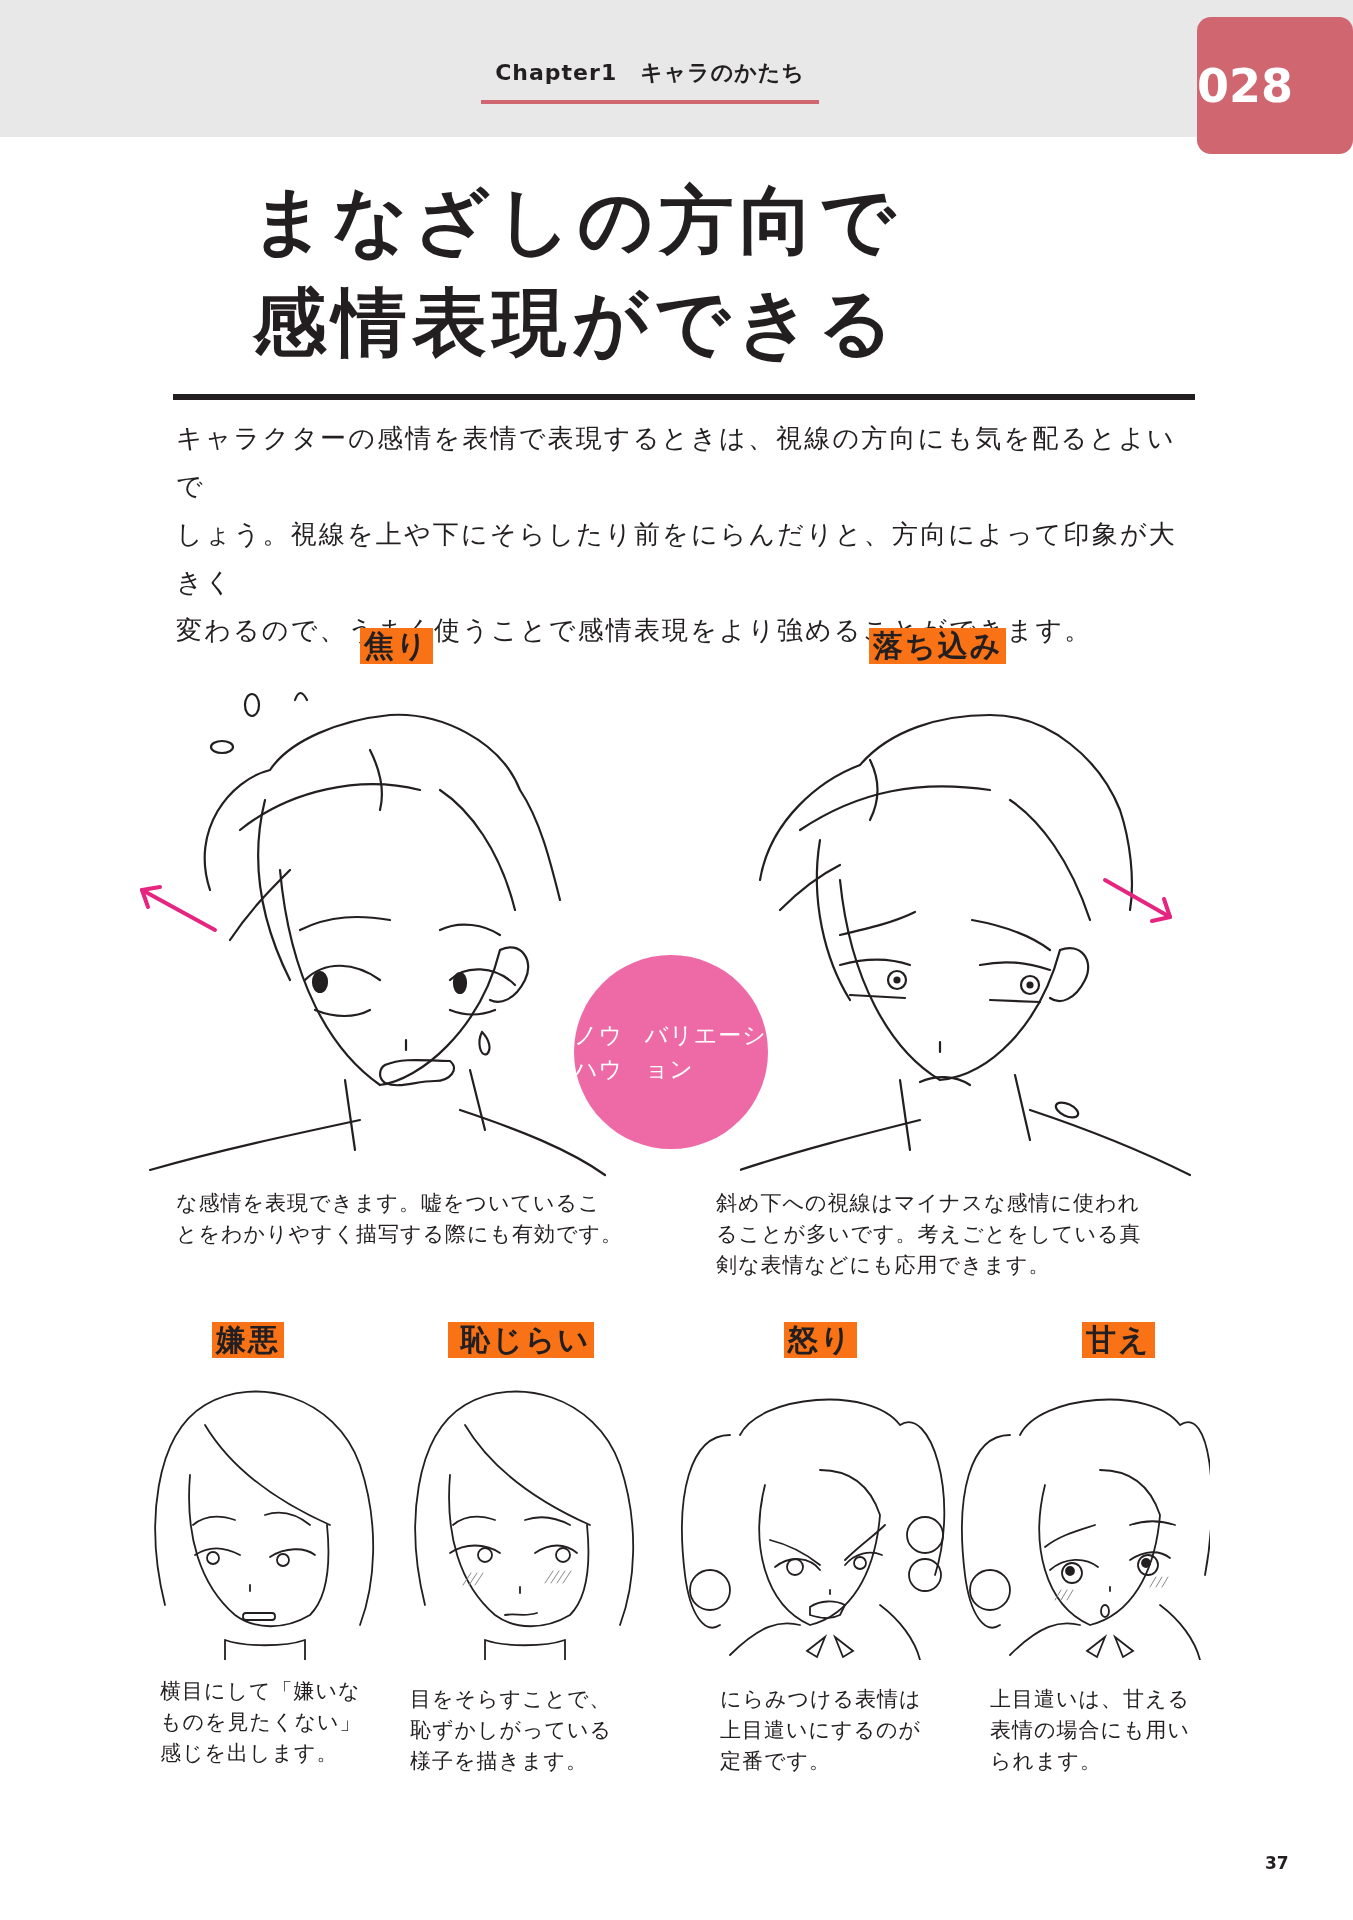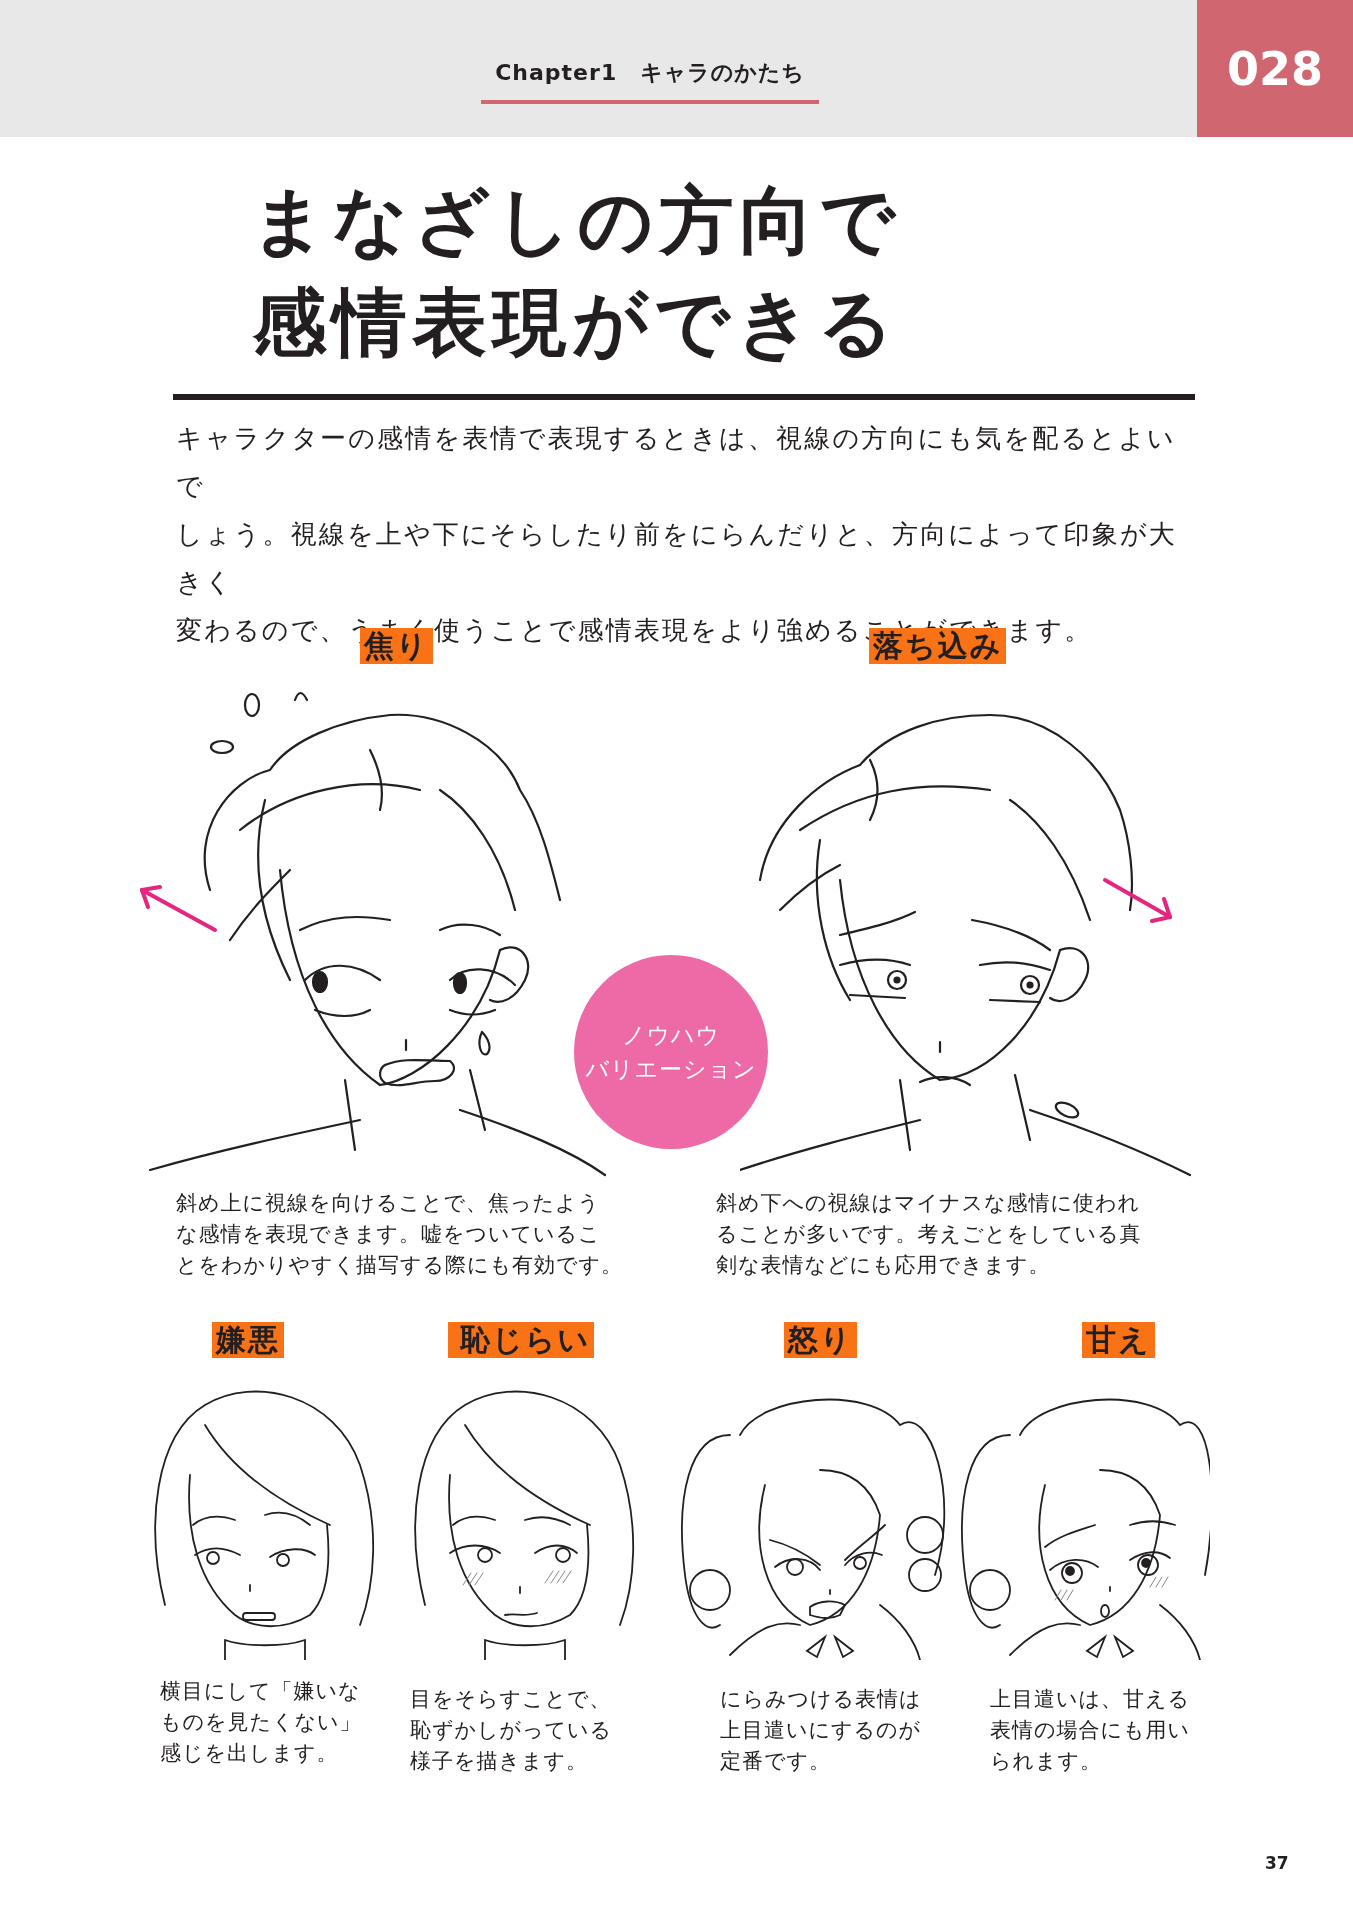--- a/index.html
+++ b/index.html
@@ -3,41 +3,41 @@
 <meta charset="utf-8">
 <style>
   * { box-sizing: border-box; margin: 0; padding: 0; }
   html, body { width: 1353px; height: 1920px; background: #ffffff; overflow: hidden; }
   body { position: relative; font-family: "DejaVu Sans", "Liberation Sans", sans-serif; color: #231f20; }
 
   .header { position: absolute; left: 0; top: 0; width: 1353px; height: 137px; background: #e8e8e9; }
   .chapter { position: absolute; left: 481px; top: 58px; width: 338px; text-align: center;
     font-size: 22px; font-weight: bold; letter-spacing: 1px; color: #231f20; }
   .chapter-underline { position: absolute; left: 481px; top: 100px; width: 338px; height: 4px; background: #cf6670; }
-  .page-num-box { position: absolute; left: 1197px; top: 0; width: 156px; height: 137px; background: #cf6670;
-    display: flex; align-items: center; justify-content: center; }
+  .page-num-box { position: absolute; left: 1197px; top: 17px; width: 156px; height: 137px; background: #cf6670;
+    display: flex; align-items: center; justify-content: flex-start; border-radius: 14px; }
   .page-num-box span { color: #ffffff; font-size: 46px; font-weight: bold; font-family: "DejaVu Sans", sans-serif; }
 
   .title { position: absolute; left: 0; width: 1152px; text-align: center; font-weight: bold;
     font-size: 74px; letter-spacing: 6px; color: #231f20; line-height: 1; }
   .title.l1 { top: 183px; }
   .title.l2 { top: 285px; }
   .title-rule { position: absolute; left: 173px; top: 394px; width: 1022px; height: 6px; background: #231f20; }
 
   .intro { position: absolute; left: 176px; top: 414px; width: 1020px; font-size: 26px; line-height: 48px;
     letter-spacing: 2.2px; color: #231f20; }
 
   .label { position: absolute; font-weight: bold; font-size: 30px; line-height: 36px; padding: 0 4px;
     background: #f97316; color: #231f20; letter-spacing: 2px; text-align: center; }
 
   .illus { position: absolute; }
   .illus svg { width: 100%; height: 100%; display: block; }
 
   .badge { position: absolute; left: 574px; top: 955px; width: 194px; height: 194px; border-radius: 50%;
-    background: #ee6aa7; display: flex; flex-direction: column; align-items: center; justify-content: center; }
+    background: #ee6aa7; display: flex; align-items: center; justify-content: center; }
   .badge span { color: #ffffff; font-size: 23px; line-height: 34px; letter-spacing: 1px; }
 
   .caption { position: absolute; font-size: 21px; line-height: 31px; color: #231f20; letter-spacing: 1px; }
 
   .folio { position: absolute; left: 1265px; top: 1853px; font-size: 17px; font-weight: bold; color: #231f20; }
 </style>
 </head>
 <body>
 
 <div class="header"></div>
@@ -143,21 +143,20 @@
     <path d="M70 42 L 64 24"></path>
   </svg>
 </div>
 
 <div class="badge">
   <span>ノウハウ</span>
   <span>バリエーション</span>
 </div>
 
 <div class="caption" style="left:176px; top:1188px; width:520px;">
-  <div>斜め上に視線を向けることで、焦ったよう</div>
   <div>な感情を表現できます。嘘をついているこ</div>
   <div>とをわかりやすく描写する際にも有効です。</div>
 </div>
 <div class="caption" style="left:716px; top:1188px; width:480px;">
   <div>斜め下への視線はマイナスな感情に使われ</div>
   <div>ることが多いです。考えごとをしている真</div>
   <div>剣な表情などにも応用できます。</div>
 </div>
 
 <div class="label" style="left:212px; top:1322px;">嫌悪</div>

